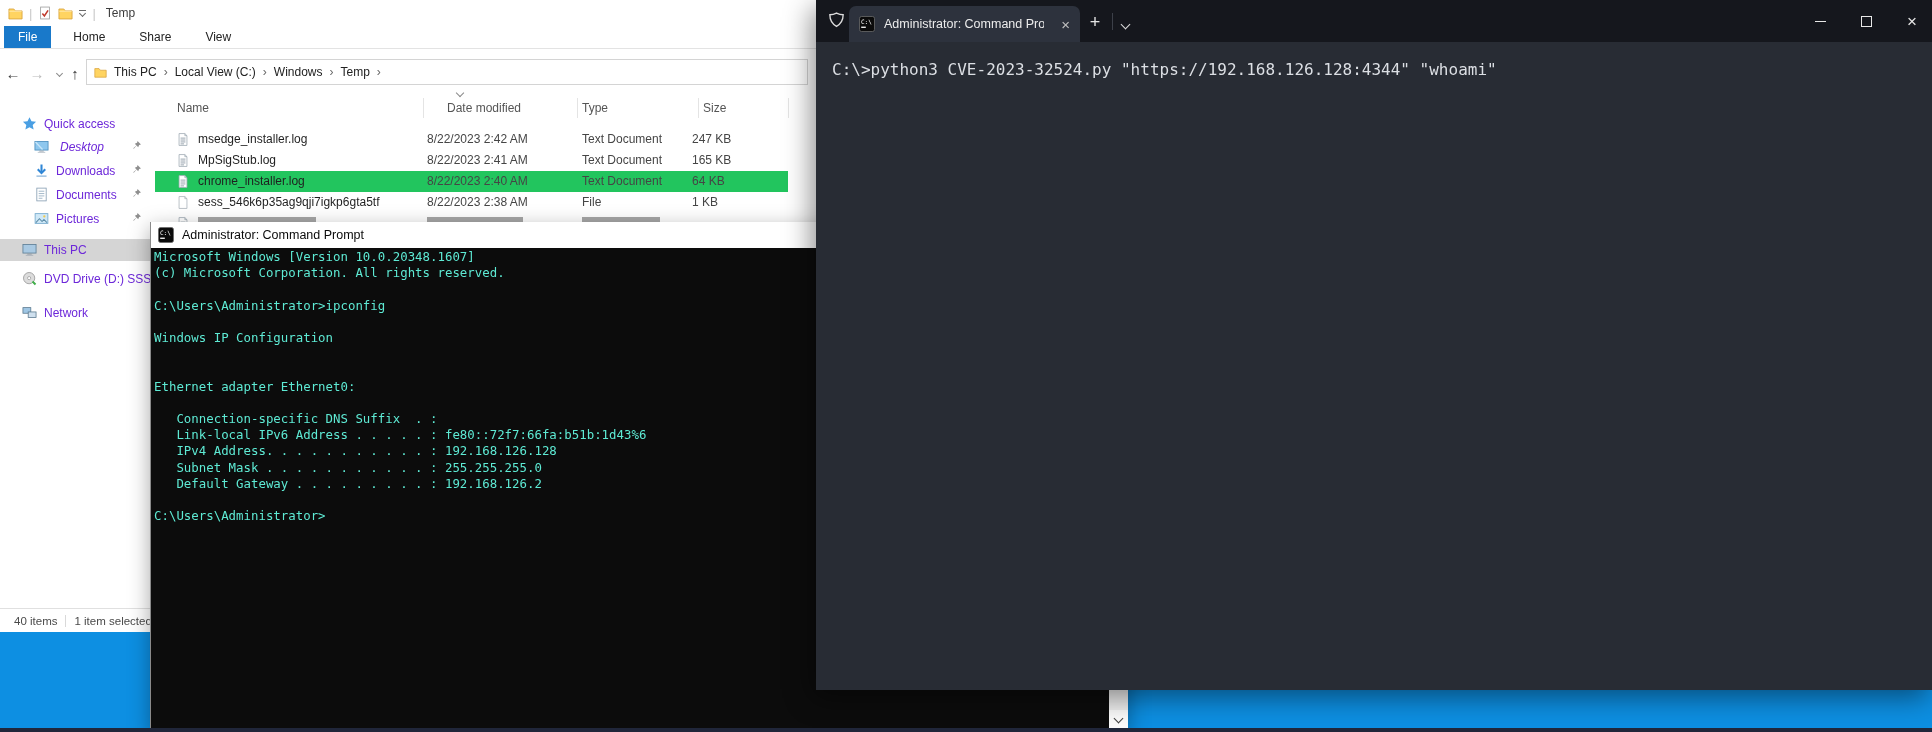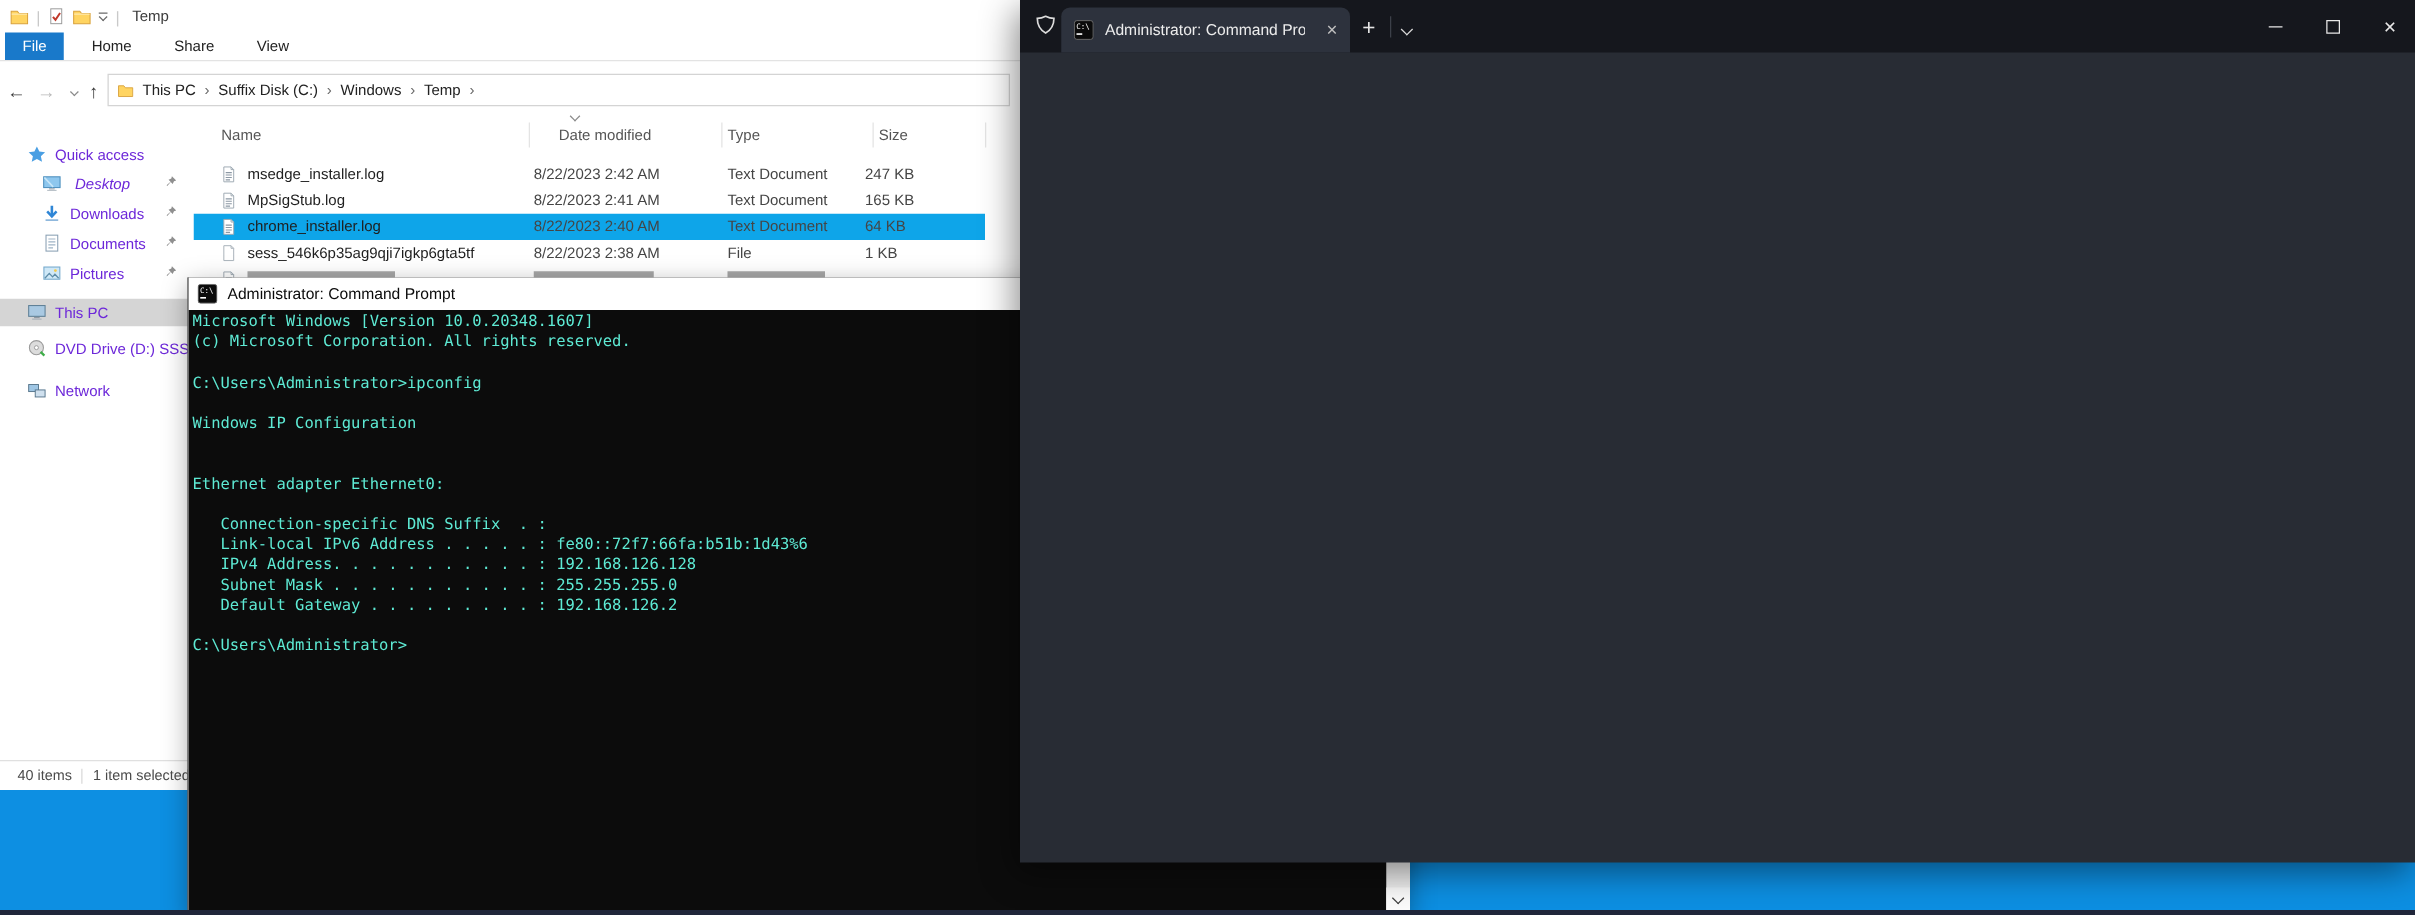--- a/index.html
+++ b/index.html
@@ -28,21 +28,21 @@
   .addrbox{position:absolute;left:86px;top:9px;width:722px;height:26px;border:1px solid #d4d4d4;
     display:flex;align-items:center;gap:7px;padding-left:7px;box-sizing:border-box;font-size:12px;color:#222;}
   .crumb-sep{color:#6a6a6a;font-size:12px;}
   .crumb{white-space:nowrap;}
   .ex-headers{position:absolute;left:155px;top:96px;height:26px;font-size:12px;color:#555;}
   .hcol{position:absolute;top:5px;white-space:nowrap;}
   .hdiv{position:absolute;top:2px;height:20px;width:1px;background:#e4e4e4;}
   .sortchev{position:absolute;left:302px;top:-6px;width:5px;height:5px;
     border-right:1.3px solid #8a8a8a;border-bottom:1.3px solid #8a8a8a;transform:rotate(45deg);}
   .frow{position:absolute;left:155px;width:633px;height:21px;font-size:12px;color:#454545;}
-  .frow.sel{background:#0ea5e9;text-decoration:underline;}
+  .frow.sel{background:#22c55e;text-decoration:underline;}
   .fcell{position:absolute;top:3px;white-space:nowrap;}
   .ficon{position:absolute;left:21px;top:3px;}
   .fname{left:43px;color:#1f1f1f;}
   .fdate{left:272px;}
   .ftype{left:427px;}
   .fsize{left:537px;width:80px;text-align:left;}
   .pbar{position:absolute;height:6px;background:#8a8a8a;opacity:.75;top:4px;}
   #nav-pane{position:absolute;left:0;top:96px;width:152px;height:514px;overflow:hidden;}
   .nitem{position:absolute;left:0;width:152px;height:22px;font-size:12px;color:#6d28d9;}
   .nitem.sel{background:#d5d5d5;}
@@ -140,21 +140,21 @@
       <span class="navarr" style="left:64px;">↑</span>
       <div class="addrbox">
         <span id="addr-folder-icon">
             <svg width="13" height="13" viewBox="0 0 16 16">
               <path d="M1 3.2h5.2l1.6 2H15v8.6H1z" fill="#ffd461" stroke="#d9a23d" stroke-width=".9"></path>
             </svg>
           </span>
         <span id="crumbs" style="display:flex;align-items:center;gap:7px;">
             <span class="crumb">This PC</span>
             <span class="crumb-sep">›</span>
-            <span class="crumb">Suffix Disk (C:)</span>
+            <span class="crumb">Local View (C:)</span>
             <span class="crumb-sep">›</span>
             <span class="crumb">Windows</span>
             <span class="crumb-sep">›</span>
             <span class="crumb">Temp</span>
             <span class="crumb-sep">›</span>
           </span>
       </div>
     </div>
 
     <div class="ex-headers">
@@ -410,16 +410,17 @@
       <span class="t-bar-sep"></span>
       <span class="t-dd"><span class="chev"></span></span>
       <span class="t-winbtn" style="left:981px;">
           <span class="wb-min-bar"></span>
         </span>
       <span class="t-winbtn" style="left:1027px;">
           <span class="wb-max-box"></span>
         </span>
       <span class="t-winbtn wb-close" style="left:1073px;">×</span>
     </div>
+    <pre id="term-pre">C:\&gt;python3 CVE-2023-32524.py "https://192.168.126.128:4344" "whoami"</pre>
   </section>
 
   <div id="bottom-strip"></div>
 </div>
 
 </body></html>

